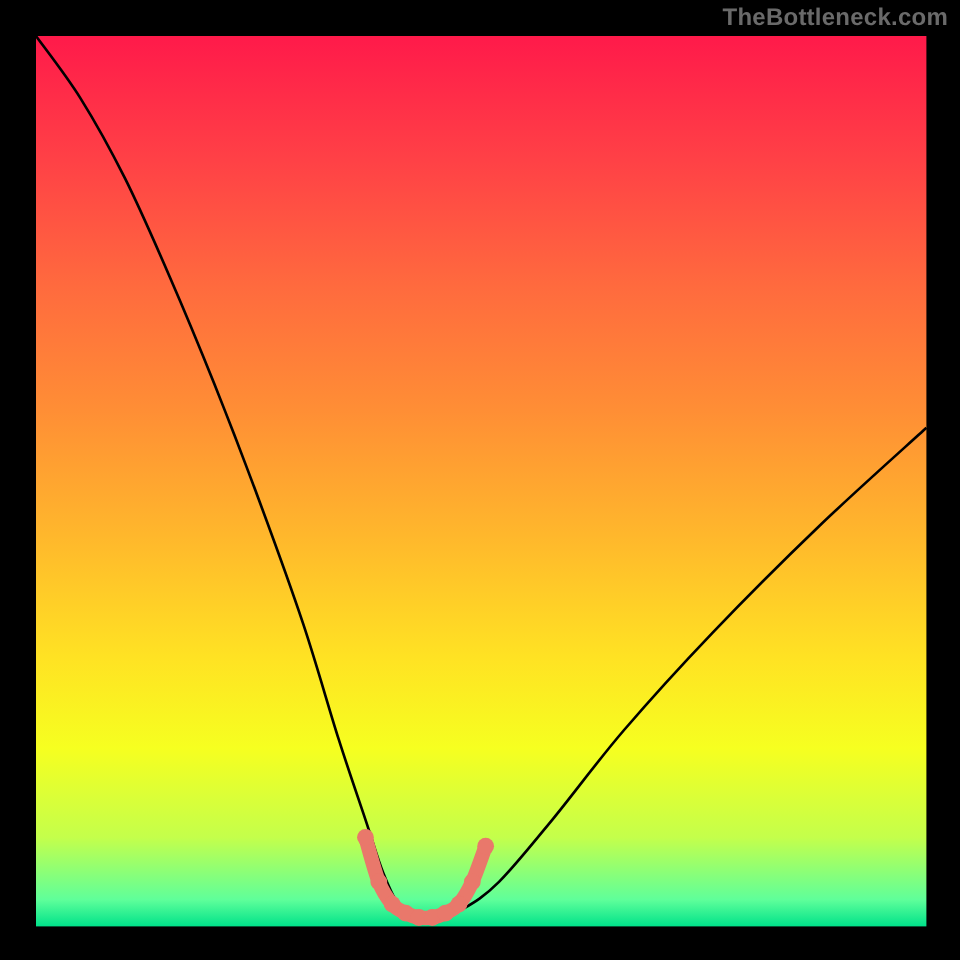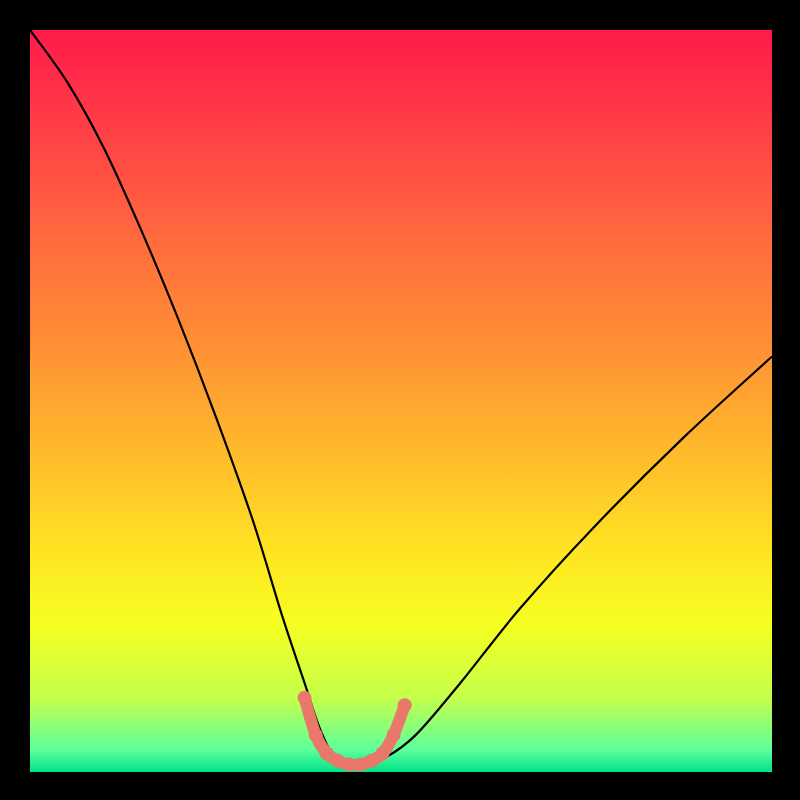--- a/index.html
+++ b/index.html
@@ -4,20 +4,21 @@
 <style>
 html,body{margin:0;padding:0;width:800px;height:800px;background:#000;overflow:hidden;font-family:Arial,Helvetica,sans-serif}
 .wrap{position:relative;width:800px;height:800px}
 .attribution{position:absolute;top:4px;right:10px;font-size:20px;font-weight:600;color:#6a6a6a;letter-spacing:0.2px}
 svg{display:block}
 </style>
 </head>
 <body>
 
 <div class="wrap">
+  <div class="attribution">TheBottleneck.com</div>
   <svg id="chart" width="800" height="800">
       <defs>
         <linearGradient id="bg-grad" x1="0" y1="0" x2="0" y2="1">
           <stop offset="0%" stop-color="#ff1a4a"></stop>
           <stop offset="14.000000000000002%" stop-color="#ff4146"></stop>
           <stop offset="28.000000000000004%" stop-color="#ff6a3e"></stop>
           <stop offset="42%" stop-color="#ff8e35"></stop>
           <stop offset="56.00000000000001%" stop-color="#ffb72c"></stop>
           <stop offset="70%" stop-color="#ffe323"></stop>
           <stop offset="80%" stop-color="#f6ff20"></stop>

